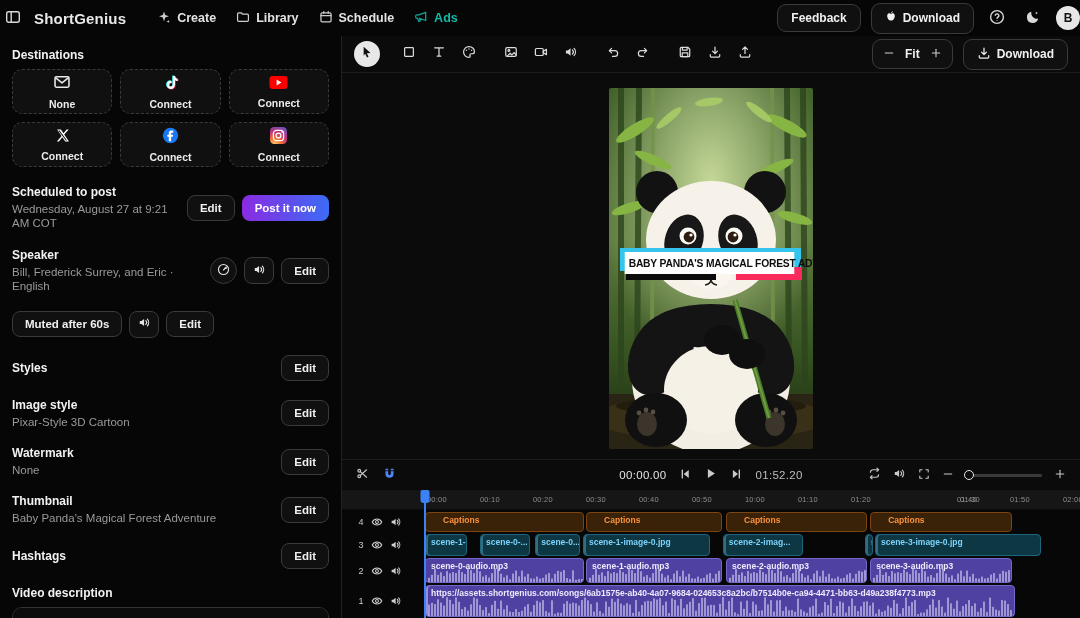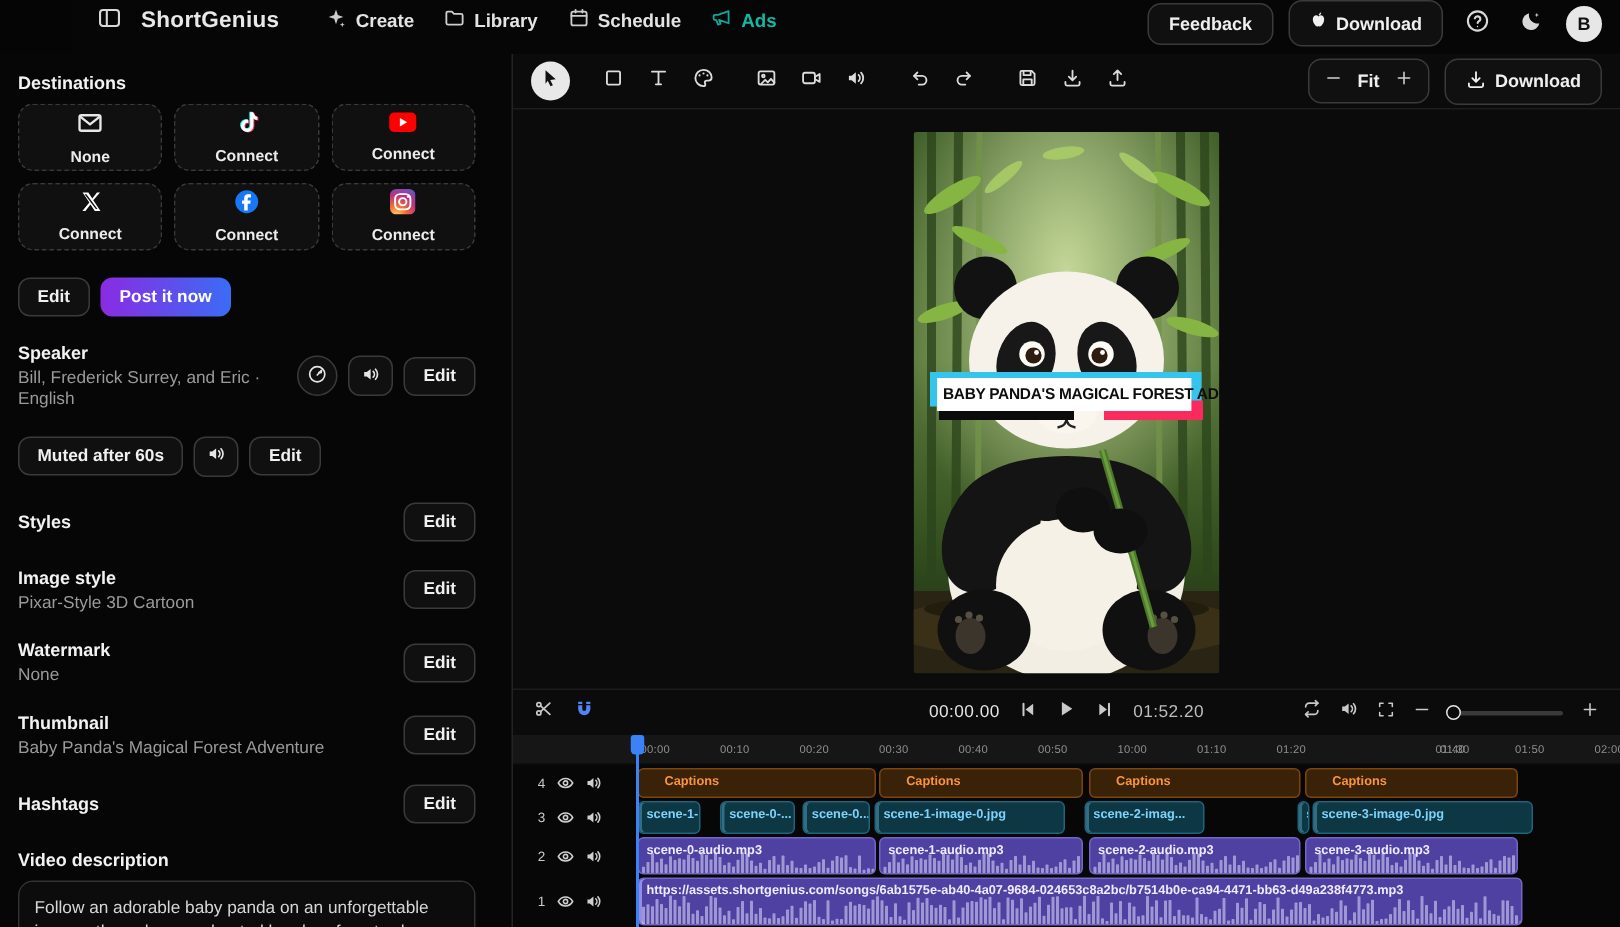--- a/index.html
+++ b/index.html
@@ -1,41 +1,41 @@
 <!DOCTYPE html>
 <html><head>
 <meta charset="utf-8">
 <style>
   * { margin:0; padding:0; box-sizing:border-box; }
   html,body { width:1080px; height:618px; overflow:hidden; background:#050505;
     font-family:"Liberation Sans", sans-serif; color:#e8e8e8; }
   .app { width:1080px; height:618px; display:flex; flex-direction:column; }
 
   
-  .navbar { height:36px; background:#060606; display:flex; align-items:flex-start;
-    padding:0 12px; flex:0 0 auto;margin-left:48px; }
+  .navbar { height:36px; background:#060606; display:flex; align-items:center;
+    padding:0 0; flex:0 0 auto; }
   .nav-left { display:flex; align-items:center; gap:8px; }
   .brand { font-size:15px; font-weight:700; letter-spacing:.2px; margin-right:14px; }
   .icon-btn { display:inline-flex; align-items:center; justify-content:center;
     width:26px; height:26px; border-radius:6px; color:#d8d8d8; cursor:pointer; background:none; border:none; }
   .nav-item { display:flex; align-items:center; gap:6px; font-size:12.5px; font-weight:600;
     color:#e3e3e3; padding:5px 9px; border-radius:7px; cursor:pointer; }
   .nav-item svg { opacity:.9; }
   .nav-right { margin-left:auto; display:flex; align-items:center; gap:10px; }
   .pill-btn { display:flex; align-items:center; gap:6px; font-size:12px; font-weight:600;
     color:#f0f0f0; background:#101010; border:1px solid #3a3a3a; border-radius:9px;
     padding:6px 13px; cursor:pointer; }
   .avatar { width:24px; height:24px; border-radius:50%; background:#e7e7e7; color:#111;
     font-size:12px; font-weight:700; display:flex; align-items:center; justify-content:center; cursor:pointer; }
 
   .content { flex:1; display:flex; min-height:0; }
 
   
   .sidebar { width:342px; flex:0 0 342px; border-right:1px solid #232323; background:#060606;
-    padding:12px 24px 0 12px; overflow:hidden; }
+    padding:12px 12px 0 12px; overflow:hidden; }
   .section-label { font-size:12px; font-weight:700; color:#f2f2f2; margin-bottom:7px; }
   .dest-grid { display:grid; grid-template-columns:repeat(3,1fr); gap:8px; margin-bottom:18px; }
   .dest-card { background:#101010; border:1px dashed #3a3a3a; border-radius:10px;
     height:45px; display:flex; flex-direction:column; align-items:center; justify-content:center;
     gap:3px; cursor:pointer; }
   .dest-card .dest-label { font-size:10.5px; font-weight:600; color:#ececec; }
   .side-row { display:flex; align-items:center; justify-content:space-between; margin-bottom:17px; }
   .side-row .texts { min-width:0; padding-right:8px; }
   .side-title { font-size:12px; font-weight:700; color:#f2f2f2; }
   .side-sub { font-size:11.5px; color:#9a9a9a; margin-top:3px; line-height:1.25; }
@@ -254,20 +254,24 @@
                 <rect width="16" height="16" rx="4" fill="url(#ig)"></rect>
                 <rect x="3.2" y="3.2" width="9.6" height="9.6" rx="3" fill="none" stroke="#fff" stroke-width="1.2"></rect>
                 <circle cx="8" cy="8" r="2.3" fill="none" stroke="#fff" stroke-width="1.2"></circle>
                 <circle cx="11.4" cy="4.7" r=".8" fill="#fff"></circle>
               </svg></span>
             <span class="dest-label">Connect</span>
           </div>
         </div>
 
       <div class="side-row">
+        <div class="texts">
+          <div class="side-title">Scheduled to post</div>
+          <div class="side-sub">Wednesday, August 27 at 9:21 AM COT</div>
+        </div>
         <div class="side-actions">
           <button class="sm-btn">Edit</button>
           <button class="post-btn">Post it now</button>
         </div>
       </div>
 
       <div class="side-row">
         <div class="texts">
           <div class="side-title">Speaker</div>
           <div class="side-sub">Bill, Frederick Surrey, and Eric · English</div>
@@ -709,21 +713,21 @@
               </div>
               <div class="clip" style="left: 240.94px; width: 127.2px;">
                 <span class="clip-label">scene-1-image-0.jpg</span>
               </div>
               <div class="clip" style="left: 380.86px; width: 80.03px;">
                 <span class="clip-label">scene-2-imag...</span>
               </div>
               <div class="clip" style="left: 522.9px; width: 8.48px;">
                 <span class="clip-label">s</span>
               </div>
-              <div class="clip" style="left: 532.97px; width: 147px;">
+              <div class="clip" style="left: 532.97px; width: 166px;">
                 <span class="clip-label">scene-3-image-0.jpg</span>
               </div>
             </div>
             <div class="track-row row-audio">
               <div class="track-gutter">
                 <span class="track-num">2</span>
     <span class="g-ico">
                   <svg width="12" height="12" viewBox="0 0 16 16" fill="none" stroke="currentColor" stroke-width="1.4" stroke-linecap="round" stroke-linejoin="round">
                     <path d="M1.6 8s2.3-4 6.4-4 6.4 4 6.4 4-2.3 4-6.4 4S1.6 8 1.6 8z"></path>
                     <circle cx="8" cy="8" r="1.9"></circle>

